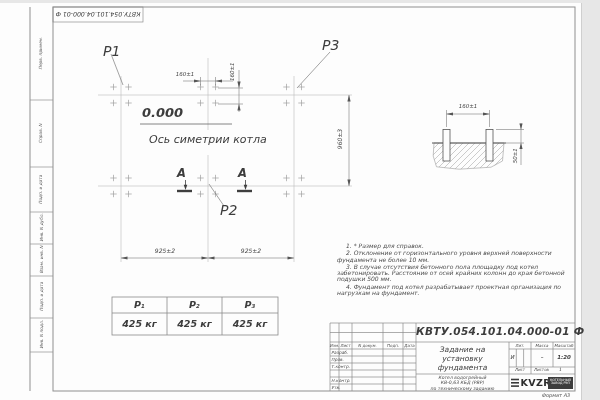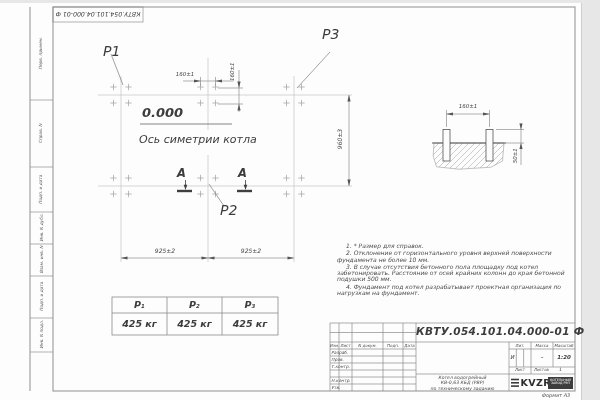--- a/index.html
+++ b/index.html
@@ -168,24 +168,24 @@
 
   <span class="t marginfield rot90" style="left:-5px;top:50.5px;width:93px;">Перв. примен.</span>
   <span class="t marginfield rot90" style="left:8px;top:130.5px;width:67px;">Справ. N</span>
   <span class="t marginfield rot90" style="left:19px;top:186.5px;width:45px;">Подп. и дата</span>
   <span class="t marginfield rot90" style="left:25.5px;top:225px;width:32px;">Инв. N дубл.</span>
   <span class="t marginfield rot90" style="left:25.5px;top:257px;width:32px;">Взам. инв. N</span>
   <span class="t marginfield rot90" style="left:20.5px;top:294px;width:42px;">Подп. и дата</span>
   <span class="t marginfield rot90" style="left:24.5px;top:332px;width:34px;">Инв. N подл.</span>
 
   <span class="t plabel" style="left:103px;top:44px;">P1</span>
-  <span class="t plabel" style="left:322px;top:27px;">P3</span>
+  <span class="t plabel" style="left:322px;top:38px;">P3</span>
   <span class="t plabel" style="left:220px;top:203px;">P2</span>
   <span class="t" style="left:142px;top:106px;font-size:13px;font-weight:600;">0.000</span>
-  <span class="t" style="left:139px;top:134px;font-size:11px;">Ось симетрии котла</span>
+  <span class="t" style="left:149px;top:134px;font-size:11px;">Ось симетрии котла</span>
   <span class="t sectionletter" style="left:177px;top:168px;">А</span>
   <span class="t sectionletter" style="left:238px;top:168px;">А</span>
   <span class="t dim ctr" style="left:172px;top:72px;width:26px;">160±1</span>
   <span class="t dim ctr rot90" style="left:218px;top:68.5px;width:30px;">160±1</span>
   <span class="t dimL ctr" style="left:140px;top:248px;width:50px;">925±2</span>
   <span class="t dimL ctr" style="left:226px;top:248px;width:50px;">925±2</span>
   <span class="t dimL ctr rot90" style="left:320px;top:136px;width:40px;">960±3</span>
 
   <span class="t dim ctr" style="left:443px;top:104px;width:50px;">160±1</span>
   <span class="t dim ctr rot90" style="left:498.5px;top:153px;width:34px;">50±1</span>
@@ -208,20 +208,25 @@
   <span class="t tbl-small ctr" style="left:329px;top:343.5px;width:11px;">Изм.</span>
   <span class="t tbl-small ctr" style="left:339px;top:343.5px;width:13px;">Лист</span>
   <span class="t tbl-small ctr" style="left:353px;top:343.5px;width:29px;">N докум.</span>
   <span class="t tbl-small ctr" style="left:384px;top:343.5px;width:18px;">Подп.</span>
   <span class="t tbl-small ctr" style="left:403px;top:343.5px;width:13px;">Дата</span>
   <span class="t tbl-row" style="left:331.5px;top:350.7px;">Разраб.</span>
   <span class="t tbl-row" style="left:331.5px;top:357.7px;">Пров.</span>
   <span class="t tbl-row" style="left:331.5px;top:364.7px;">Т.контр.</span>
   <span class="t tbl-row" style="left:331.5px;top:378.7px;">Н.контр.</span>
   <span class="t tbl-row" style="left:331.5px;top:385.7px;">Утв.</span>
+  <div class="t ctr" style="left:416px;top:344.5px;width:93px;font-size:7.5px;line-height:9.2px;white-space:normal;">
+    <div>Задание на</div>
+    <div>установку</div>
+    <div>фундамента</div>
+  </div>
   <div class="t ctr" style="left:416px;top:375px;width:93px;font-size:4.6px;line-height:5.4px;white-space:normal;color:#4a4a4a;">
     <div>Котел водогрейный</div>
     <div>КВ-0,63 КБД (РВР)</div>
     <div>по техническому заданию</div>
   </div>
   <span class="t tbl-small ctr" style="left:509px;top:343.5px;width:22px;">Лит.</span>
   <span class="t tbl-small ctr" style="left:531px;top:343.5px;width:22px;">Масса</span>
   <span class="t tbl-small ctr" style="left:553px;top:343.5px;width:22px;">Масштаб</span>
   <span class="t ctr" style="left:509px;top:355px;width:7.3px;font-size:5.5px;">И</span>
   <span class="t ctr" style="left:531px;top:355px;width:22px;font-size:5.5px;">–</span>

